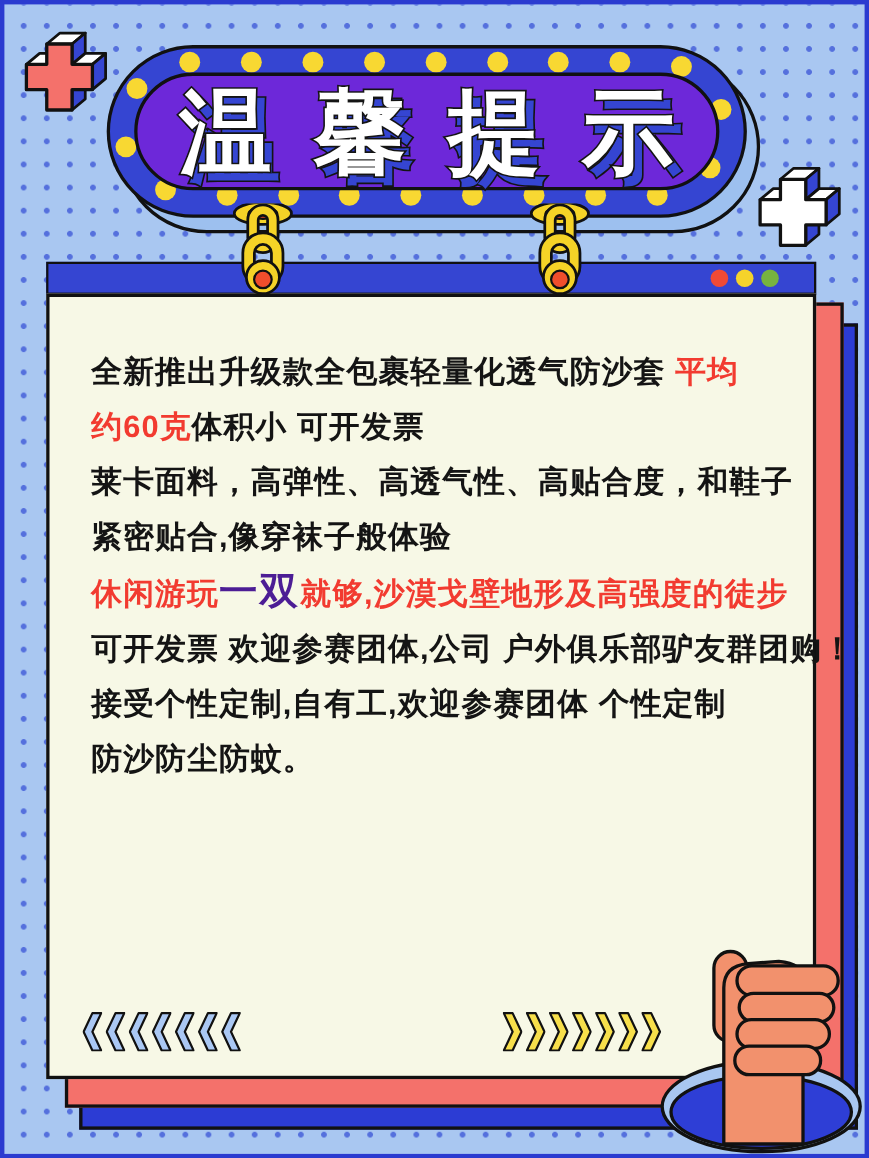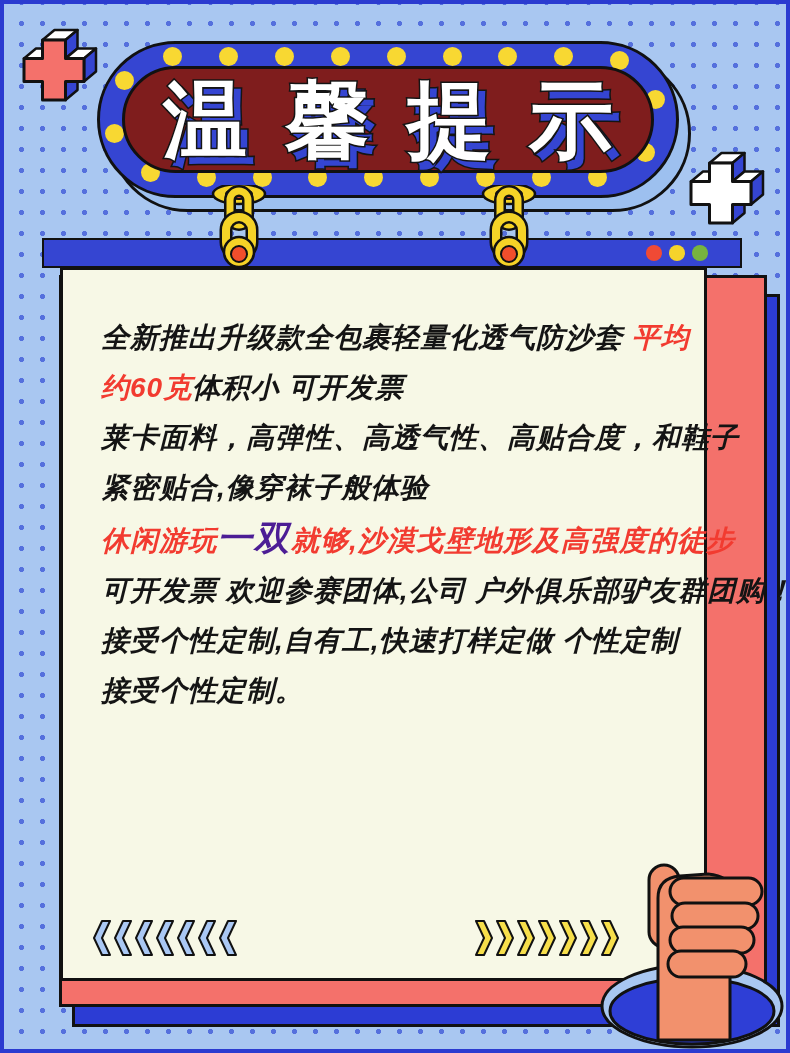--- a/index.html
+++ b/index.html
@@ -8,36 +8,36 @@
         background:#a9c7f1;border:4px solid #2b3bd0;
         background-image:radial-gradient(#5570dd 2.3px, rgba(0,0,0,0) 2.9px);
         background-size:21px 21px;background-position:7px 9px;}
   .abs{position:absolute;}
   
   .banner-shadow{left:105px;top:51px;width:576px;height:151px;border-radius:80px;
                  background:#9dc0ef;border:3px solid #111;z-index:1;}
   .banner-main{left:93px;top:37px;width:576px;height:151px;border-radius:80px;
                background:#3545d2;border:3px solid #111;z-index:2;}
   .banner-inner{position:absolute;left:22px;top:22px;width:526px;height:101px;border-radius:56px;
-                background:#7f1d1d;border:3px solid #111;display:flex;align-items:center;justify-content:center;}
+                background:#6d28d9;border:3px solid #111;display:flex;align-items:center;justify-content:center;}
   .bdot{position:absolute;width:19px;height:19px;border-radius:50%;background:#f8d832;}
   .banner-title{position:relative;z-index:0;font-size:84px;font-weight:bold;color:#fff;
                 letter-spacing:38px;text-indent:38px;line-height:1;
                 -webkit-text-stroke:3px #141414;paint-order:stroke fill;white-space:nowrap;}
   .banner-title::before{content:attr(data-text);position:absolute;left:8px;top:8px;z-index:-1;
                 color:#3545d2;-webkit-text-stroke:3px #141414;}
   
   .layer-blue{left:68px;top:290px;width:702px;height:727px;background:#2c3cd4;border:3px solid #111;z-index:1;}
   .layer-red{left:55px;top:271px;width:702px;height:726px;background:#f4716b;border:3px solid #111;z-index:2;}
   .card-bar{left:38px;top:234px;width:700px;height:30px;background:#3545d2;border:2px solid #111;
             box-sizing:border-box;z-index:3;}
   .bar-dots{position:absolute;right:32px;top:5px;display:flex;gap:7px;}
   .bar-dot{width:16px;height:16px;border-radius:50%;}
-  .card{left:56px;top:263px;width:647px;height:714px;background:#f7f8e6;border:3px solid #111;
-        box-sizing:border-box;z-index:4;font-style:italic;}
+  .card{left:38px;top:263px;width:700px;height:714px;background:#f7f8e6;border:3px solid #111;
+        box-sizing:border-box;z-index:4;}
   
   .text-block{position:absolute;left:38px;top:43px;width:640px;}
   .line{line-height:50px;font-size:28px;letter-spacing:1px;white-space:nowrap;font-weight:600;}
   .c-k{color:#141414;}
   .c-r{color:#f23b30;}
   .c-b{color:#4c1d95;font-weight:800;font-size:35px;letter-spacing:2px;}
   
   .chev-left{position:absolute;left:30px;top:650px;display:flex;gap:3px;}
   .chev-right{position:absolute;left:412px;top:650px;display:flex;gap:3px;}
   
@@ -138,22 +138,22 @@
   </div>
 
   <div class="abs card">
     <div class="text-block" id="text-block">
         <div class="line"><span class="c-k">全新推出升级款全包裹轻量化透气防沙套 </span><span class="c-r">平均</span></div>
         <div class="line"><span class="c-r">约60克</span><span class="c-k">体积小 可开发票</span></div>
         <div class="line"><span class="c-k">莱卡面料，高弹性、高透气性、高贴合度，和鞋子</span></div>
         <div class="line"><span class="c-k">紧密贴合,像穿袜子般体验</span></div>
         <div class="line"><span class="c-r">休闲游玩</span><span class="c-b">一双</span><span class="c-r">就够,沙漠戈壁地形及高强度的徒步</span></div>
         <div class="line"><span class="c-k">可开发票 欢迎参赛团体,公司 户外俱乐部驴友群团购！</span></div>
-        <div class="line"><span class="c-k">接受个性定制,自有工,快速打样定做 个性定制</span></div>
-        <div class="line"><span class="c-k">接受个性定制。</span></div>
+        <div class="line"><span class="c-k">接受个性定制,自有工,欢迎参赛团体 个性定制</span></div>
+        <div class="line"><span class="c-k">防沙防尘防蚊。</span></div>
       </div>
     <div class="chev-left" id="chev-left">
         <svg width="18" height="36" viewBox="0 0 18 36">
           <polygon points="17,1 9,1 1,18 9,35 17,35 9,18" fill="#aac8f4" stroke="#111" stroke-width="2" stroke-linejoin="round"></polygon>
         </svg>
         <svg width="18" height="36" viewBox="0 0 18 36">
           <polygon points="17,1 9,1 1,18 9,35 17,35 9,18" fill="#aac8f4" stroke="#111" stroke-width="2" stroke-linejoin="round"></polygon>
         </svg>
         <svg width="18" height="36" viewBox="0 0 18 36">
           <polygon points="17,1 9,1 1,18 9,35 17,35 9,18" fill="#aac8f4" stroke="#111" stroke-width="2" stroke-linejoin="round"></polygon>

